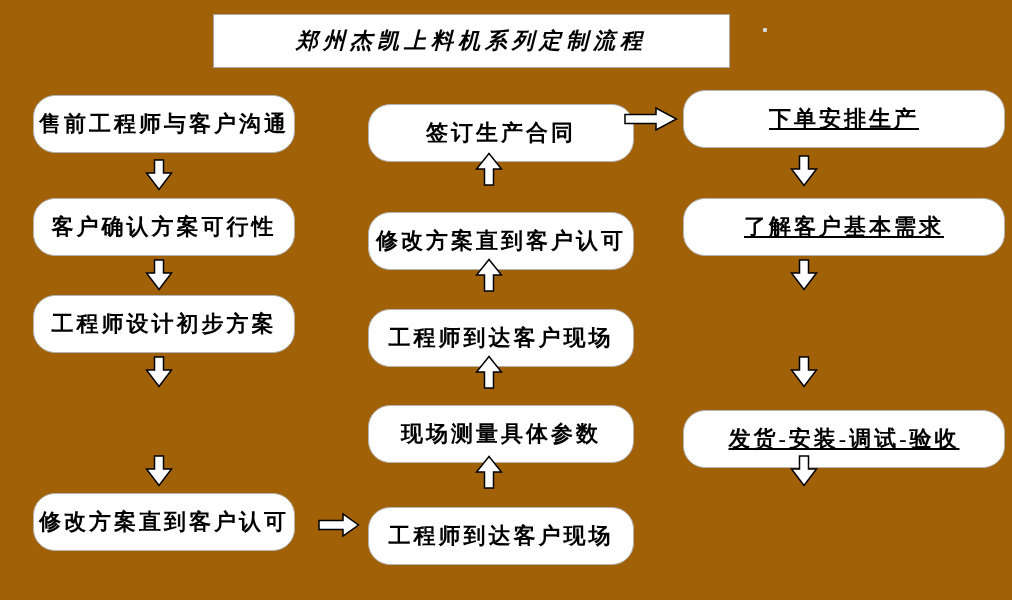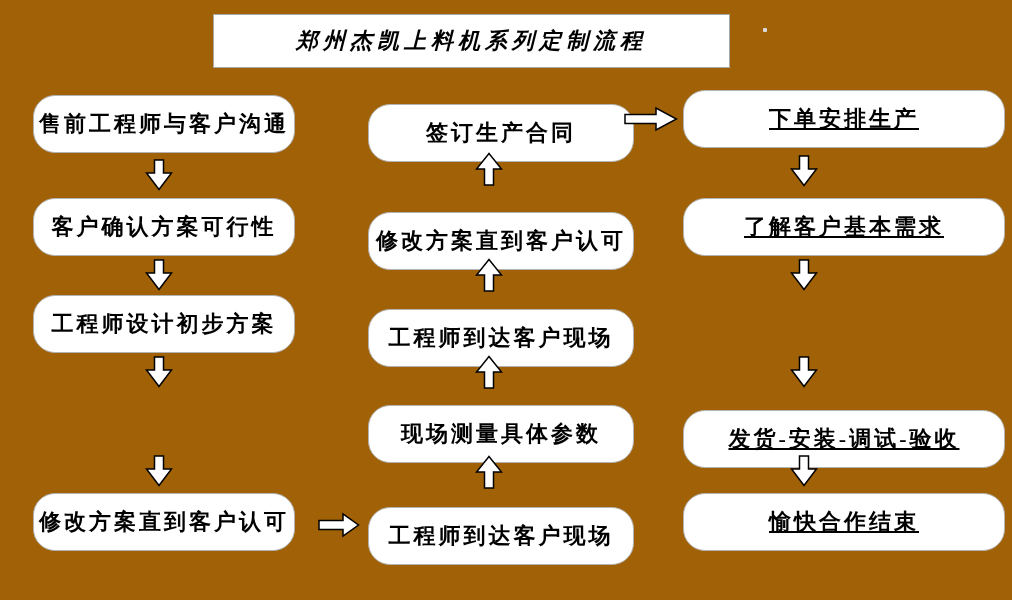--- a/index.html
+++ b/index.html
@@ -91,21 +91,20 @@
 
   <div class="box col-mid" style="top:90px">签订生产合同</div>
   <div class="box col-mid" style="top:198px">修改方案直到客户认可</div>
   <div class="box col-mid" style="top:295px">工程师到达客户现场</div>
   <div class="box col-mid" style="top:391px">现场测量具体参数</div>
   <div class="box col-mid" style="top:493px">工程师到达客户现场</div>
 
   <div class="box col-right" style="top:90px">下单安排生产</div>
   <div class="box col-right" style="top:198px">了解客户基本需求</div>
   <div class="box col-right" style="top:410px">发货-安装-调试-验收</div>
-  <div class="box col-right" style="top:493px">愉快合作结束</div>
 
   <svg class="arr" style="left:145px;top:159px" width="28" height="32" viewBox="0 0 28 32">
       <path d="M9.5 1 H18.5 V14 H26.5 L14 30.5 L1.5 14 H9.5 Z"></path>
     </svg>
   <svg class="arr" style="left:145px;top:259px" width="28" height="32" viewBox="0 0 28 32">
       <path d="M9.5 1 H18.5 V14 H26.5 L14 30.5 L1.5 14 H9.5 Z"></path>
     </svg>
   <svg class="arr" style="left:145px;top:356px" width="28" height="32" viewBox="0 0 28 32">
       <path d="M9.5 1 H18.5 V14 H26.5 L14 30.5 L1.5 14 H9.5 Z"></path>
     </svg>

